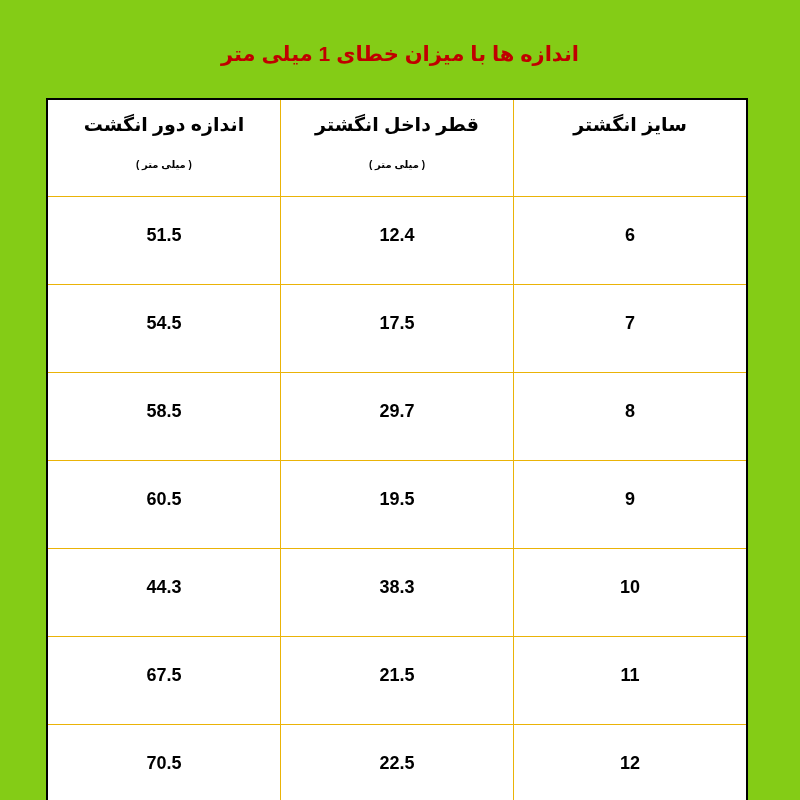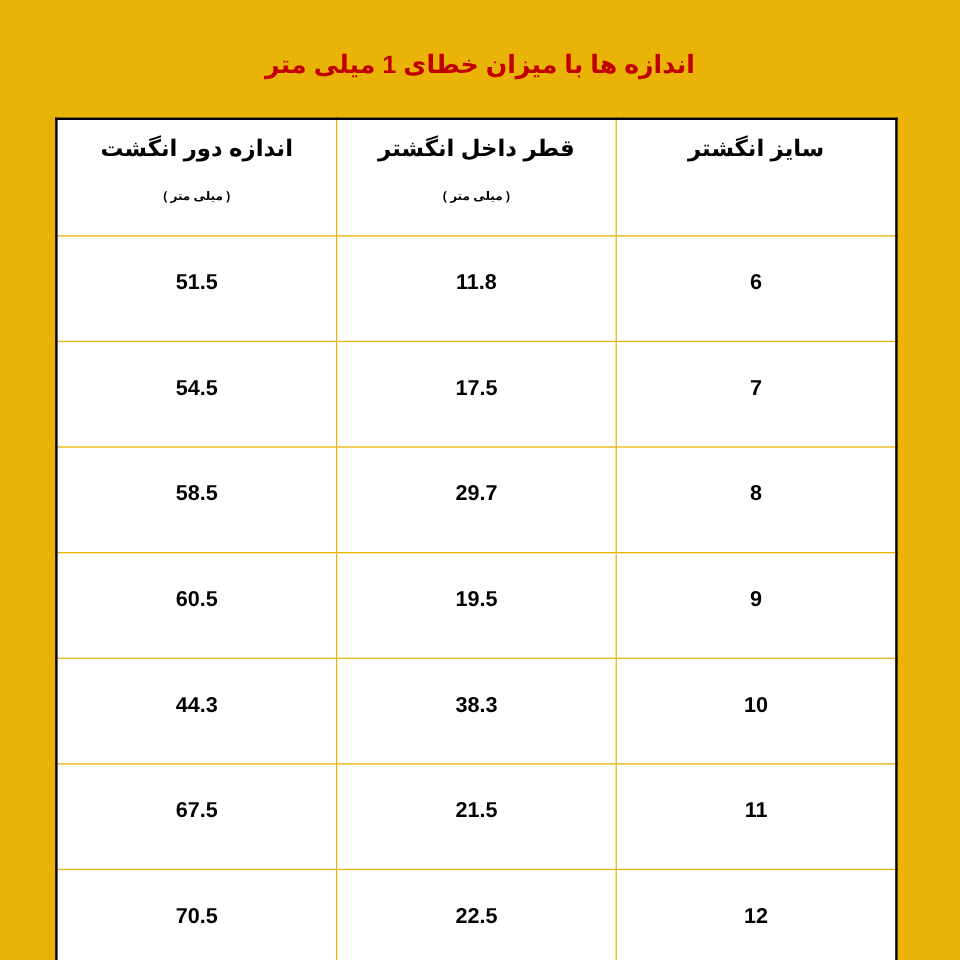--- a/index.html
+++ b/index.html
@@ -4,21 +4,21 @@
 <style>
   html, body {
     margin: 0;
     padding: 0;
     background: #ffffff;
   }
   .page {
     position: relative;
     width: 800px;
     height: 800px;
-    background: #eab308;
+    background: #84cc16;
     font-family: "Liberation Sans", "DejaVu Sans", sans-serif;
     overflow: hidden;
   }
   .doc-title {
     position: absolute;
     top: 42px;
     left: 0;
     width: 100%;
     text-align: center;
     direction: rtl;
@@ -88,21 +88,21 @@
         </th>
         <th>
           <div class="col-label">اندازه دور انگشت</div>
           <div class="col-sublabel">( میلی متر )</div>
         </th>
       </tr>
     </thead>
     <tbody>
       <tr>
         <td>6</td>
-        <td>11.8</td>
+        <td>12.4</td>
         <td>51.5</td>
       </tr>
       <tr>
         <td>7</td>
         <td>17.5</td>
         <td>54.5</td>
       </tr>
       <tr>
         <td>8</td>
         <td>29.7</td>

